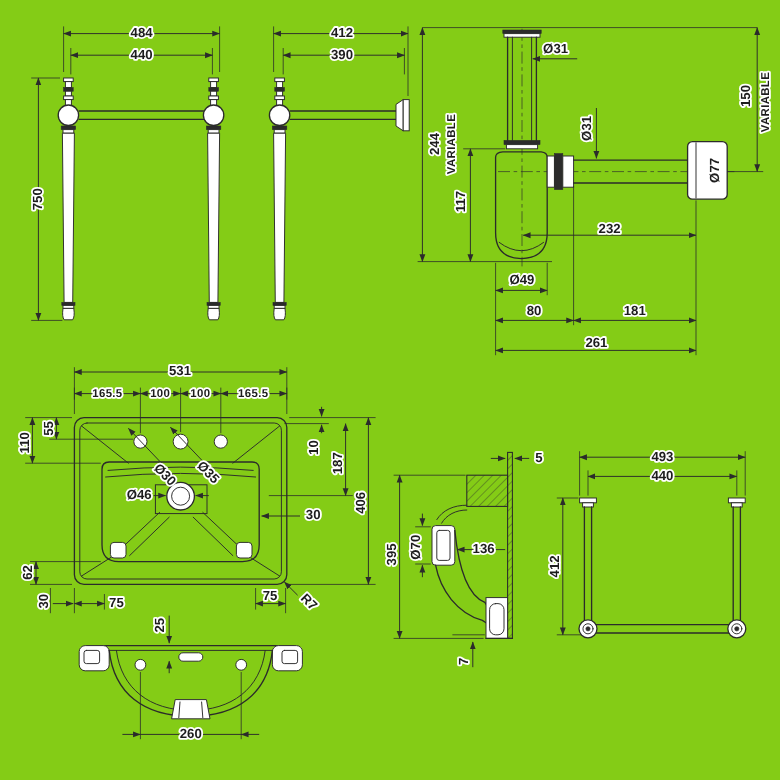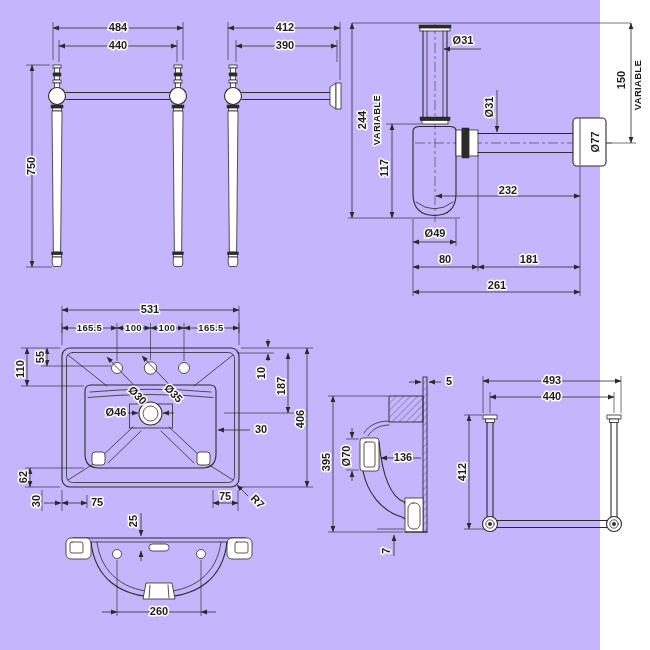--- a/index.html
+++ b/index.html
@@ -1,16 +1,16 @@
 <!DOCTYPE html>
 <html><head>
 <meta charset="utf-8">
 <style>
   html,body{margin:0;padding:0;background:#fff;}
-  #canvas{width:600px;height:650px;position:relative;background:#c4b5fd;text-align:center;}
+  #canvas{width:650px;height:650px;position:relative;background:#84cc16;text-align:center;}
   .obj{fill:none;stroke:#2b2b2b;stroke-width:1.1;stroke-linecap:round;}
   .obj2{fill:none;stroke:#2b2b2b;stroke-width:.8;stroke-linecap:round;}
   .wfill{fill:#fff;stroke:#2b2b2b;stroke-width:1.1;}
   .wfill2{fill:#fff;stroke:#2b2b2b;stroke-width:.8;}
   .dark{fill:#2b2b2b;stroke:#2b2b2b;stroke-width:.5;}
   .dim{fill:none;stroke:#2b2b2b;stroke-width:.8;}
   .ext{fill:none;stroke:#2b2b2b;stroke-width:.65;}
   .cl{fill:none;stroke:#2b2b2b;stroke-width:.55;stroke-dasharray:10 3 3 3;}
   .hatchbox{fill:url(#hatch);stroke:#2b2b2b;stroke-width:.9;}
   text{font:bold 11px "Liberation Sans", sans-serif;fill:#1d1d1d;

